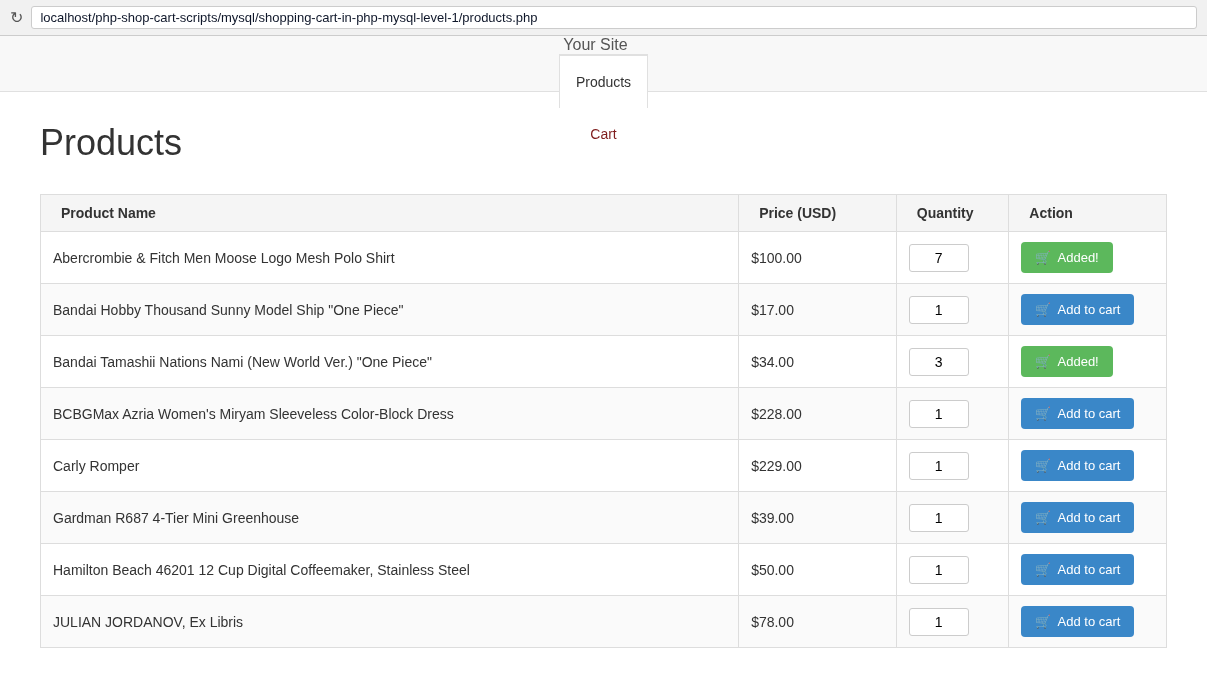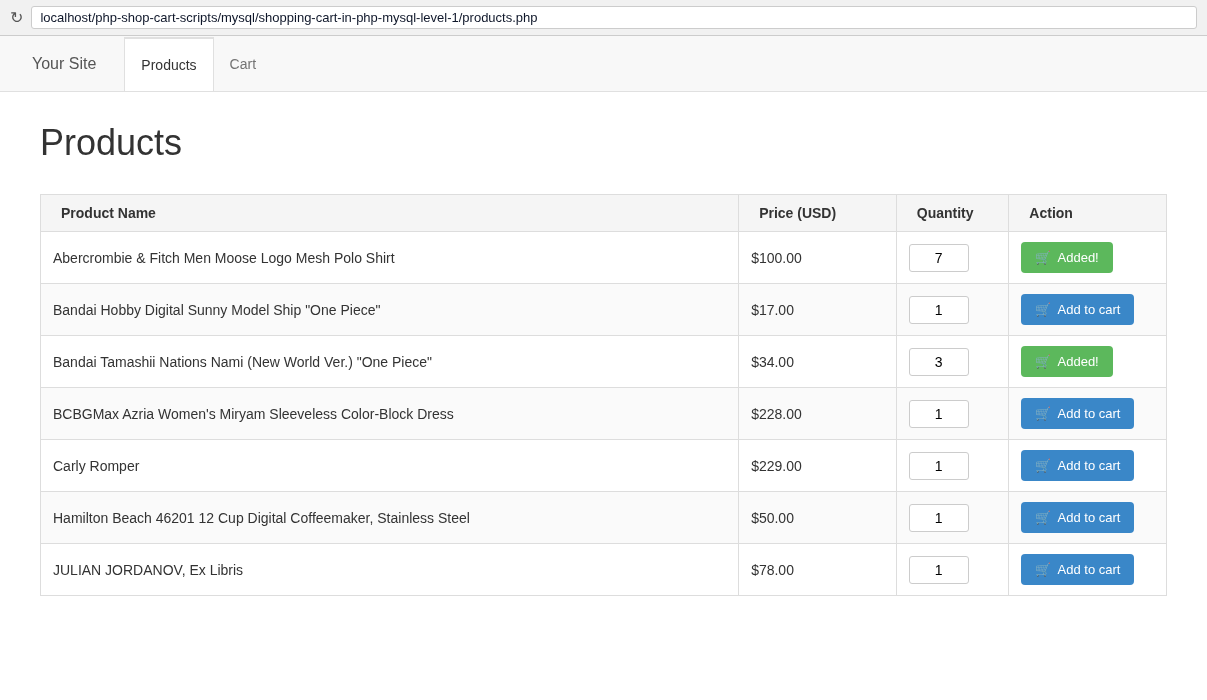--- a/index.html
+++ b/index.html
@@ -30,31 +30,32 @@
     }
 
     
     .navbar {
       background: #f8f8f8;
       border-bottom: 1px solid #e0e0e0;
       padding: 0 20px;
       display: flex;
       align-items: center;
       height: 56px;
+      flex-direction: column;
     }
     .navbar-brand {
       font-size: 16px;
       color: #555;
       margin-right: 16px;
       padding: 0 12px;
     }
     .navbar-link {
       padding: 18px 16px;
       font-size: 14px;
-      color: #737373;
+      color: #7f1d1d;
       cursor: pointer;
       text-decoration: none;
       display: inline-block;
     }
     .navbar-link.active {
       background: #fff;
       border-left: 1px solid #e0e0e0;
       border-right: 1px solid #e0e0e0;
       border-top: 2px solid #e0e0e0;
       color: #333;
@@ -167,21 +168,21 @@
       </tr>
     </thead>
     <tbody id="products-tbody">
         <tr>
           <td>Abercrombie &amp; Fitch Men Moose Logo Mesh Polo Shirt</td>
           <td>$100.00</td>
           <td><input type="text" class="qty-input" value="7" style=""></td>
           <td><button class="btn-added"><span class="cart-icon">🛒</span>Added!</button></td>
         </tr>
         <tr>
-          <td>Bandai Hobby Digital Sunny Model Ship "One Piece"</td>
+          <td>Bandai Hobby Thousand Sunny Model Ship "One Piece"</td>
           <td>$17.00</td>
           <td><input type="text" class="qty-input" value="1" style=""></td>
           <td><button class="btn-add-to-cart"><span class="cart-icon">🛒</span>Add to cart</button></td>
         </tr>
         <tr>
           <td>Bandai Tamashii Nations Nami (New World Ver.) "One Piece"</td>
           <td>$34.00</td>
           <td><input type="text" class="qty-input" value="3" style=""></td>
           <td><button class="btn-added"><span class="cart-icon">🛒</span>Added!</button></td>
         </tr>
@@ -191,20 +192,26 @@
           <td><input type="text" class="qty-input" value="1" style=""></td>
           <td><button class="btn-add-to-cart"><span class="cart-icon">🛒</span>Add to cart</button></td>
         </tr>
         <tr>
           <td>Carly Romper</td>
           <td>$229.00</td>
           <td><input type="text" class="qty-input" value="1" style=""></td>
           <td><button class="btn-add-to-cart"><span class="cart-icon">🛒</span>Add to cart</button></td>
         </tr>
         <tr>
+          <td>Gardman R687 4-Tier Mini Greenhouse</td>
+          <td>$39.00</td>
+          <td><input type="text" class="qty-input" value="1" style=""></td>
+          <td><button class="btn-add-to-cart"><span class="cart-icon">🛒</span>Add to cart</button></td>
+        </tr>
+        <tr>
           <td>Hamilton Beach 46201 12 Cup Digital Coffeemaker, Stainless Steel</td>
           <td>$50.00</td>
           <td><input type="text" class="qty-input" value="1" style=""></td>
           <td><button class="btn-add-to-cart"><span class="cart-icon">🛒</span>Add to cart</button></td>
         </tr>
         <tr>
           <td>JULIAN JORDANOV, Ex Libris</td>
           <td>$78.00</td>
           <td><input type="text" class="qty-input" value="1" style=""></td>
           <td><button class="btn-add-to-cart"><span class="cart-icon">🛒</span>Add to cart</button></td>

